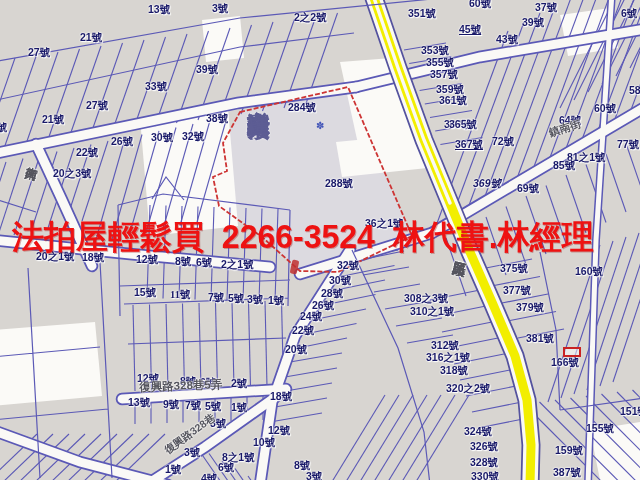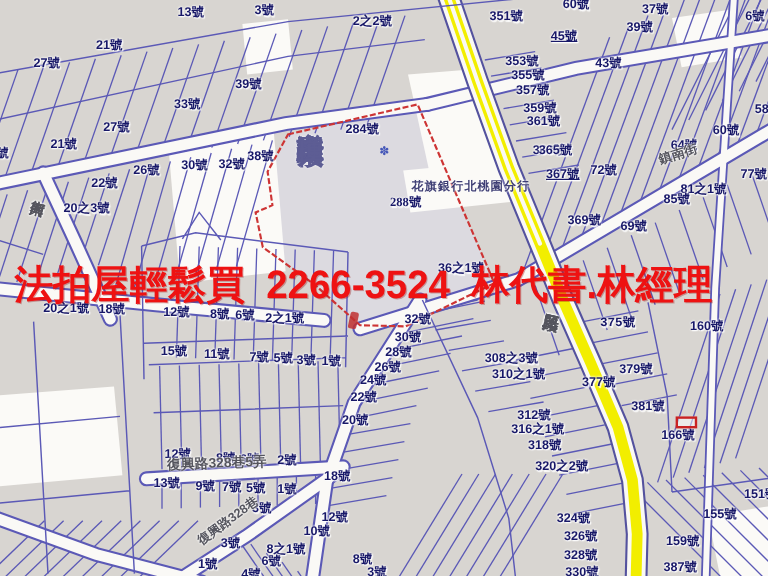--- a/index.html
+++ b/index.html
@@ -257,75 +257,75 @@
   <div class="layer" id="lot-layer">
       <span class="lot" style="left: 148px; top: 3px;">13號</span>
       <span class="lot" style="left: 212px; top: 2px;">3號</span>
       <span class="lot" style="left: 294px; top: 11px; text-align: center;">2之2號</span>
       <span class="lot" style="left: 469px; top: -3px;">60號</span>
       <span class="lot" style="left: 408px; top: 7px;">351號</span>
       <span class="lot" style="left: 535px; top: 1px;">37號</span>
       <span class="lot" style="left: 522px; top: 16px;">39號</span>
       <span class="lot" style="left: 621px; top: 7px;">6號</span>
       <span class="lot" style="left: 459px; top: 23px; text-decoration: underline;">45號</span>
-      <span class="lot" style="left: 496px; top: 33px; margin-top: 13px;">43號</span>
+      <span class="lot" style="left: 496px; top: 33px;">43號</span>
       <span class="lot" style="left: 80px; top: 31px;">21號</span>
       <span class="lot" style="left: 28px; top: 46px;">27號</span>
       <span class="lot" style="left: 196px; top: 63px;">39號</span>
       <span class="lot" style="left: 145px; top: 80px;">33號</span>
       <span class="lot" style="left: 421px; top: 44px;">353號</span>
       <span class="lot" style="left: 426px; top: 56px;">355號</span>
       <span class="lot" style="left: 430px; top: 68px;">357號</span>
       <span class="lot" style="left: 436px; top: 83px;">359號</span>
       <span class="lot" style="left: 439px; top: 94px;">361號</span>
       <span class="lot" style="left: 444px; top: 106px; margin-top: 12px;">363號</span>
       <span class="lot" style="left: 449px; top: 118px;">365號</span>
       <span class="lot" style="left: 455px; top: 138px; text-decoration: underline;">367號</span>
       <span class="lot" style="left: 86px; top: 99px;">27號</span>
       <span class="lot" style="left: 42px; top: 113px;">21號</span>
       <span class="lot" style="left: -9px; top: 121px;">9號</span>
-      <span class="lot" style="left: 206px; top: 123px;">38號</span>
+      <span class="lot" style="left: 206px; top: 112px;">38號</span>
       <span class="lot" style="left: 182px; top: 130px;">32號</span>
       <span class="lot" style="left: 151px; top: 131px;">30號</span>
       <span class="lot" style="left: 111px; top: 135px;">26號</span>
       <span class="lot" style="left: 76px; top: 146px;">22號</span>
       <span class="lot" style="left: 53px; top: 167px;">20之3號</span>
       <span class="lot" style="left: 288px; top: 101px;">284號</span>
-      <span class="lot" style="left: 325px; top: 162px; font-family: Liberation Serif, serif;">288號</span>
+      <span class="lot" style="left: 325px; top: 177px;">288號</span>
       <span class="lot" style="left: 629px; top: 84px;">58號</span>
       <span class="lot" style="left: 594px; top: 102px;">60號</span>
       <span class="lot" style="left: 559px; top: 114px;">64號</span>
       <span class="lot" style="left: 617px; top: 138px;">77號</span>
       <span class="lot" style="left: 567px; top: 151px;">81之1號</span>
       <span class="lot" style="left: 553px; top: 159px;">85號</span>
       <span class="lot" style="left: 492px; top: 135px;">72號</span>
       <span class="lot" style="left: 517px; top: 182px;">69號</span>
-      <span class="lot" style="left: 473px; top: 177px;">369號</span>
+      <span class="lot" style="left: 473px; top: 177px; font-style: italic;">369號</span>
       <span class="lot" style="left: 365px; top: 217px;">36之1號</span>
       <span class="lot" style="left: 575px; top: 265px;">160號</span>
-      <span class="lot" style="left: 500px; top: 262px; font-family: Liberation Mono, monospace;">375號</span>
-      <span class="lot" style="left: 485px; top: 284px; margin-top: 28px;">377號</span>
+      <span class="lot" style="left: 500px; top: 262px;">375號</span>
+      <span class="lot" style="left: 503px; top: 284px;">377號</span>
       <span class="lot" style="left: 516px; top: 301px; text-align: right;">379號</span>
       <span class="lot" style="left: 526px; top: 332px;">381號</span>
       <span class="lot" style="left: 551px; top: 356px;">166號</span>
       <span class="lot" style="left: 337px; top: 259px;">32號</span>
       <span class="lot" style="left: 329px; top: 274px;">30號</span>
       <span class="lot" style="left: 321px; top: 287px;">28號</span>
       <span class="lot" style="left: 312px; top: 299px;">26號</span>
       <span class="lot" style="left: 300px; top: 310px;">24號</span>
       <span class="lot" style="left: 292px; top: 324px;">22號</span>
       <span class="lot" style="left: 285px; top: 343px;">20號</span>
       <span class="lot" style="left: 36px; top: 250px;">20之1號</span>
       <span class="lot" style="left: 82px; top: 251px;">18號</span>
       <span class="lot" style="left: 136px; top: 253px;">12號</span>
       <span class="lot" style="left: 175px; top: 255px;">8號</span>
       <span class="lot" style="left: 196px; top: 256px;">6號</span>
       <span class="lot" style="left: 221px; top: 258px;">2之1號</span>
       <span class="lot" style="left: 134px; top: 286px;">15號</span>
-      <span class="lot" style="left: 170px; top: 288px;">11號</span>
+      <span class="lot" style="left: 170px; top: 288px; font-family: Liberation Serif, serif;">11號</span>
       <span class="lot" style="left: 208px; top: 291px;">7號</span>
       <span class="lot" style="left: 228px; top: 292px;">5號</span>
       <span class="lot" style="left: 247px; top: 293px;">3號</span>
       <span class="lot" style="left: 268px; top: 294px;">1號</span>
       <span class="lot" style="left: 404px; top: 292px;">308之3號</span>
       <span class="lot" style="left: 410px; top: 305px;">310之1號</span>
       <span class="lot" style="left: 431px; top: 339px;">312號</span>
       <span class="lot" style="left: 426px; top: 351px;">316之1號</span>
       <span class="lot" style="left: 440px; top: 364px;">318號</span>
       <span class="lot" style="left: 446px; top: 382px;">320之2號</span>
@@ -360,21 +360,20 @@
     </div>
 
   <div class="layer" id="street-layer">
       <span class="street vert" style="left: 27px; top: 156px; font-size: 12px; transform: rotate(16deg);">南興街</span>
       <span class="street" style="left: 547px; top: 126px; font-size: 11px; transform: rotate(-17deg);">鎮南街</span>
       <span class="street vert" style="left: 454px; top: 250px; font-size: 13.5px; transform: rotate(13deg);">三民路三段</span>
       <span class="street" style="left: 139px; top: 380px; font-size: 11.5px; transform: rotate(-2deg);">復興路328巷5弄</span>
       <span class="street" style="left: 162px; top: 446px; font-size: 10.5px; transform: rotate(-36deg);">復興路328巷</span>
     </div>
 
-  <div class="landmark" style="left:343px;top:148px">花旗銀行北桃園分行</div>
 
   <span class="icon" id="bank-ic" style="left:316px;top:120px">✽</span>
   <div class="icon" id="hl-marker" style="left:563px;top:347px"></div>
   <div class="icon" id="red-stamp" style="left:291px;top:260px"></div>
 
   <div class="bigname">永謙企業帝國大樓</div>
 
   <div class="ad">法拍屋輕鬆買  2266-3524  林代書.林經理</div>
 </div>
 

